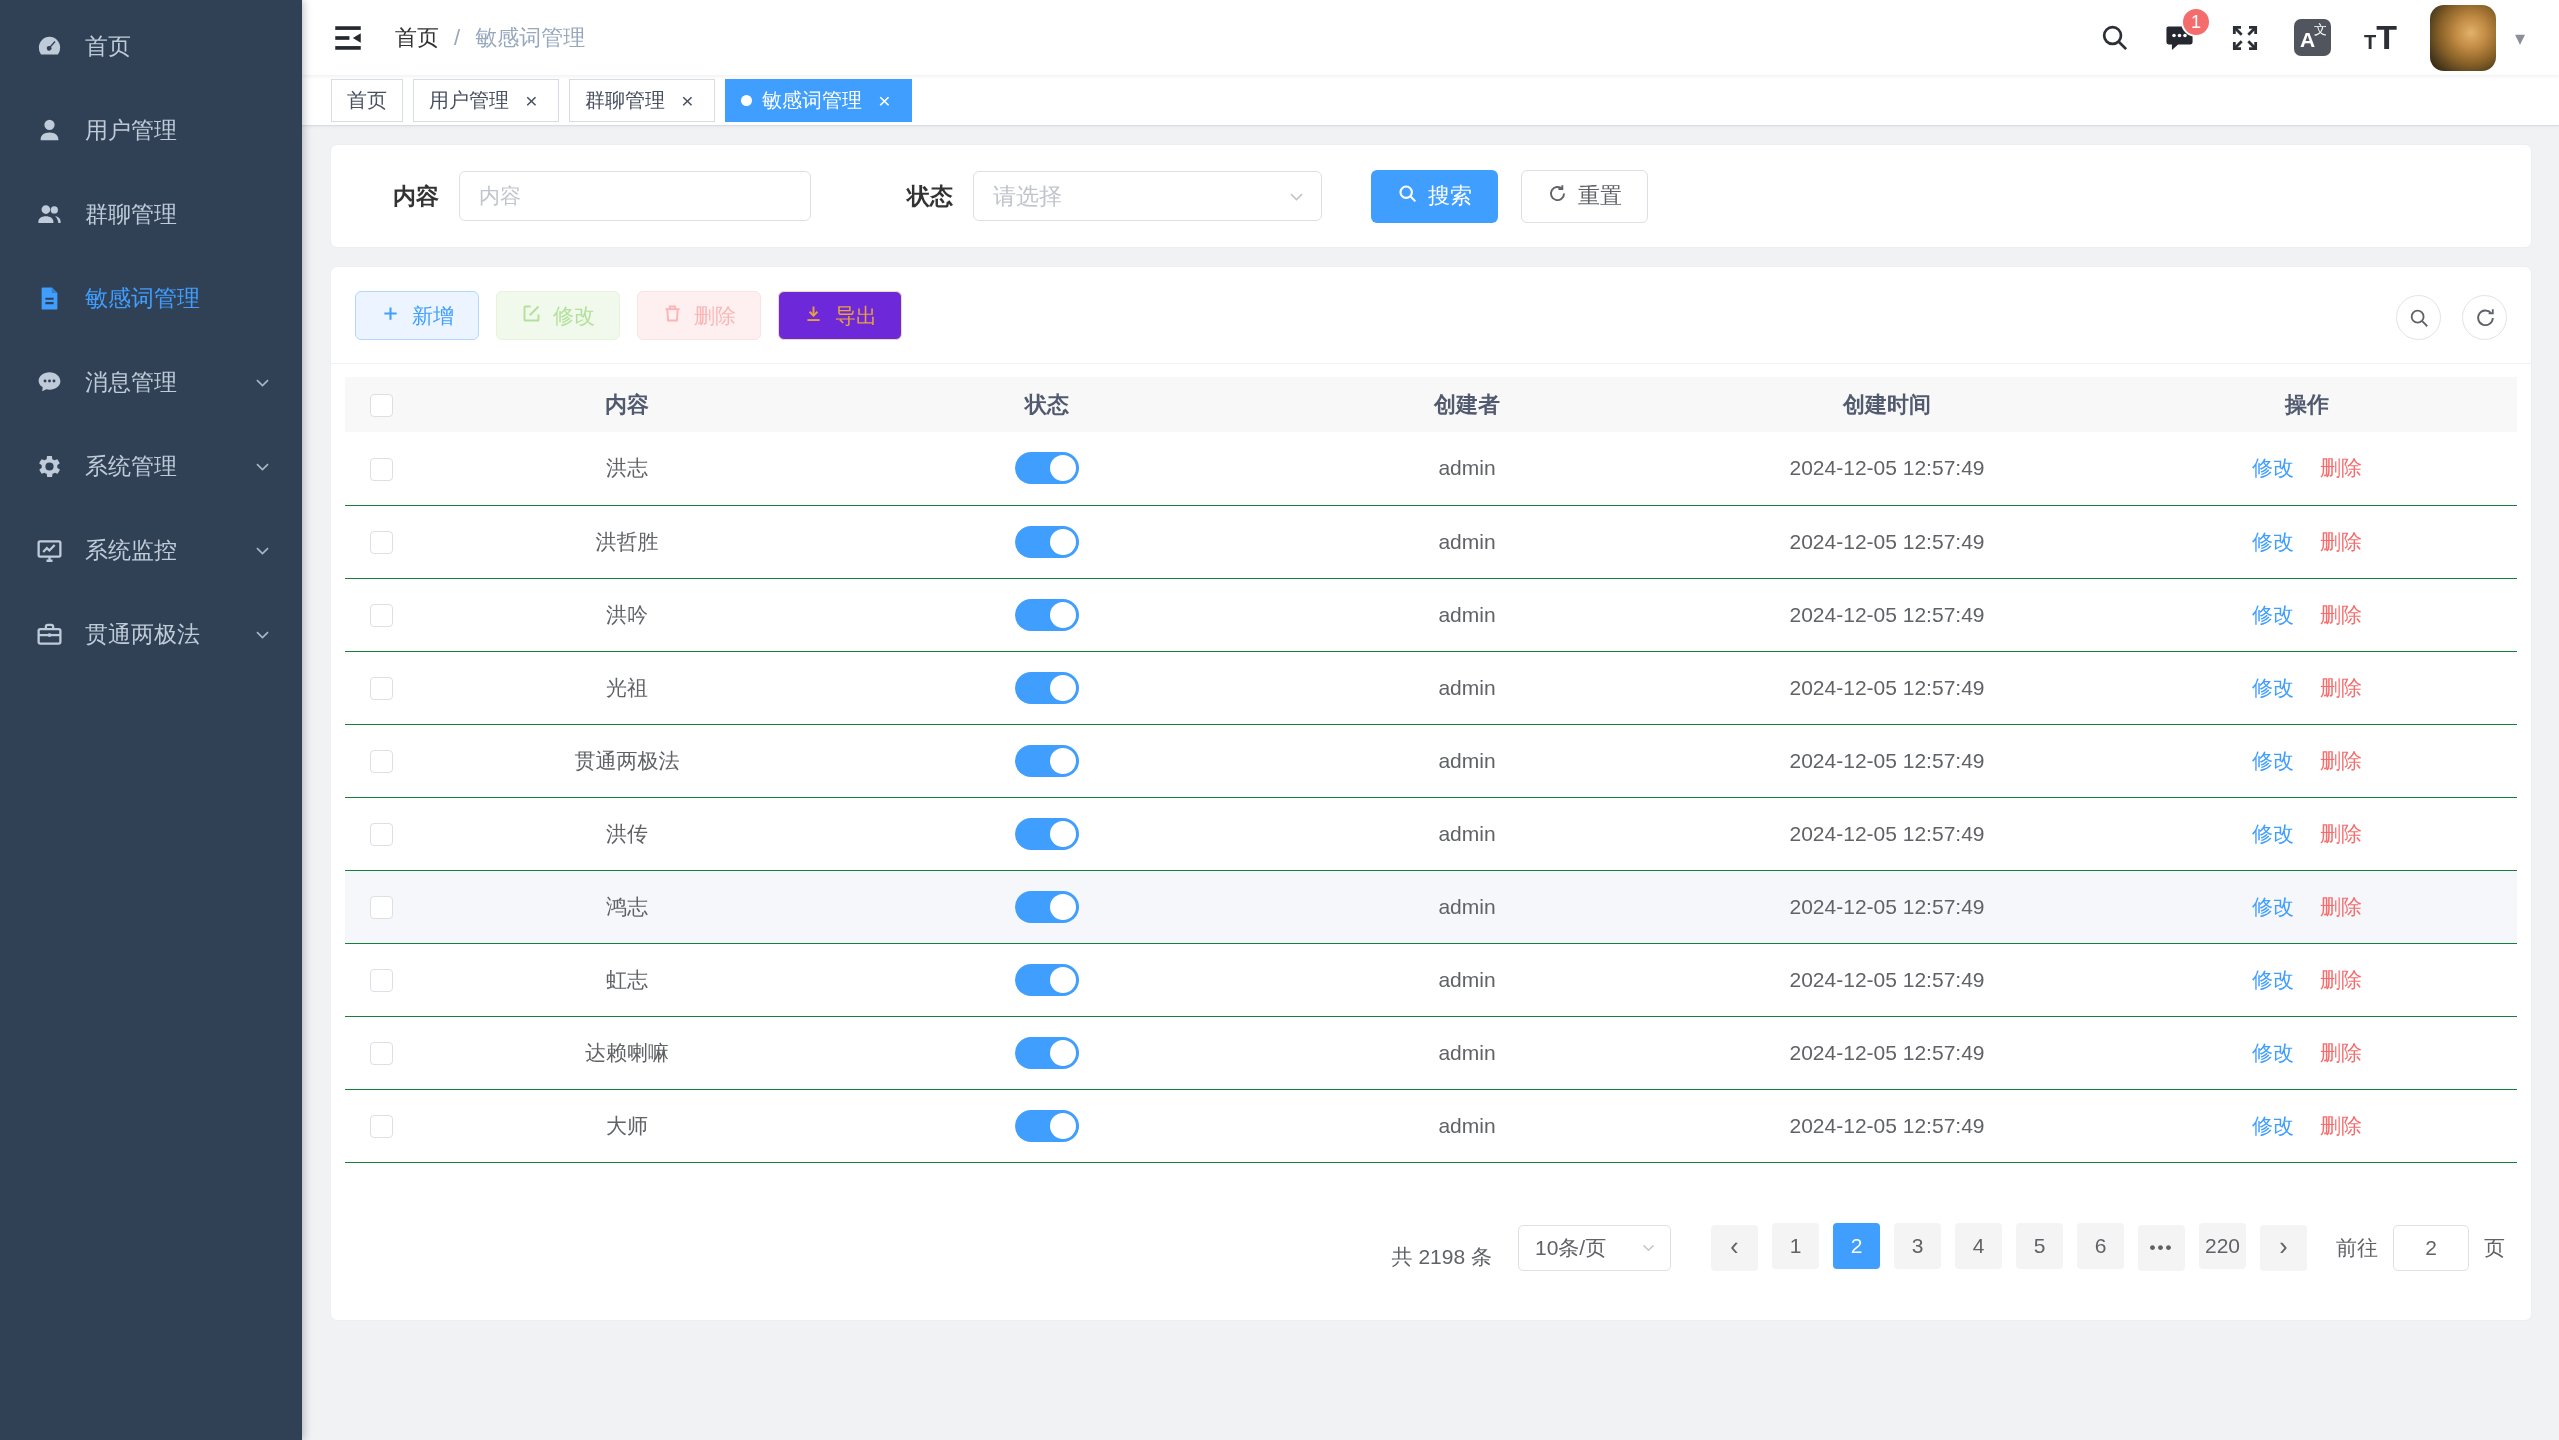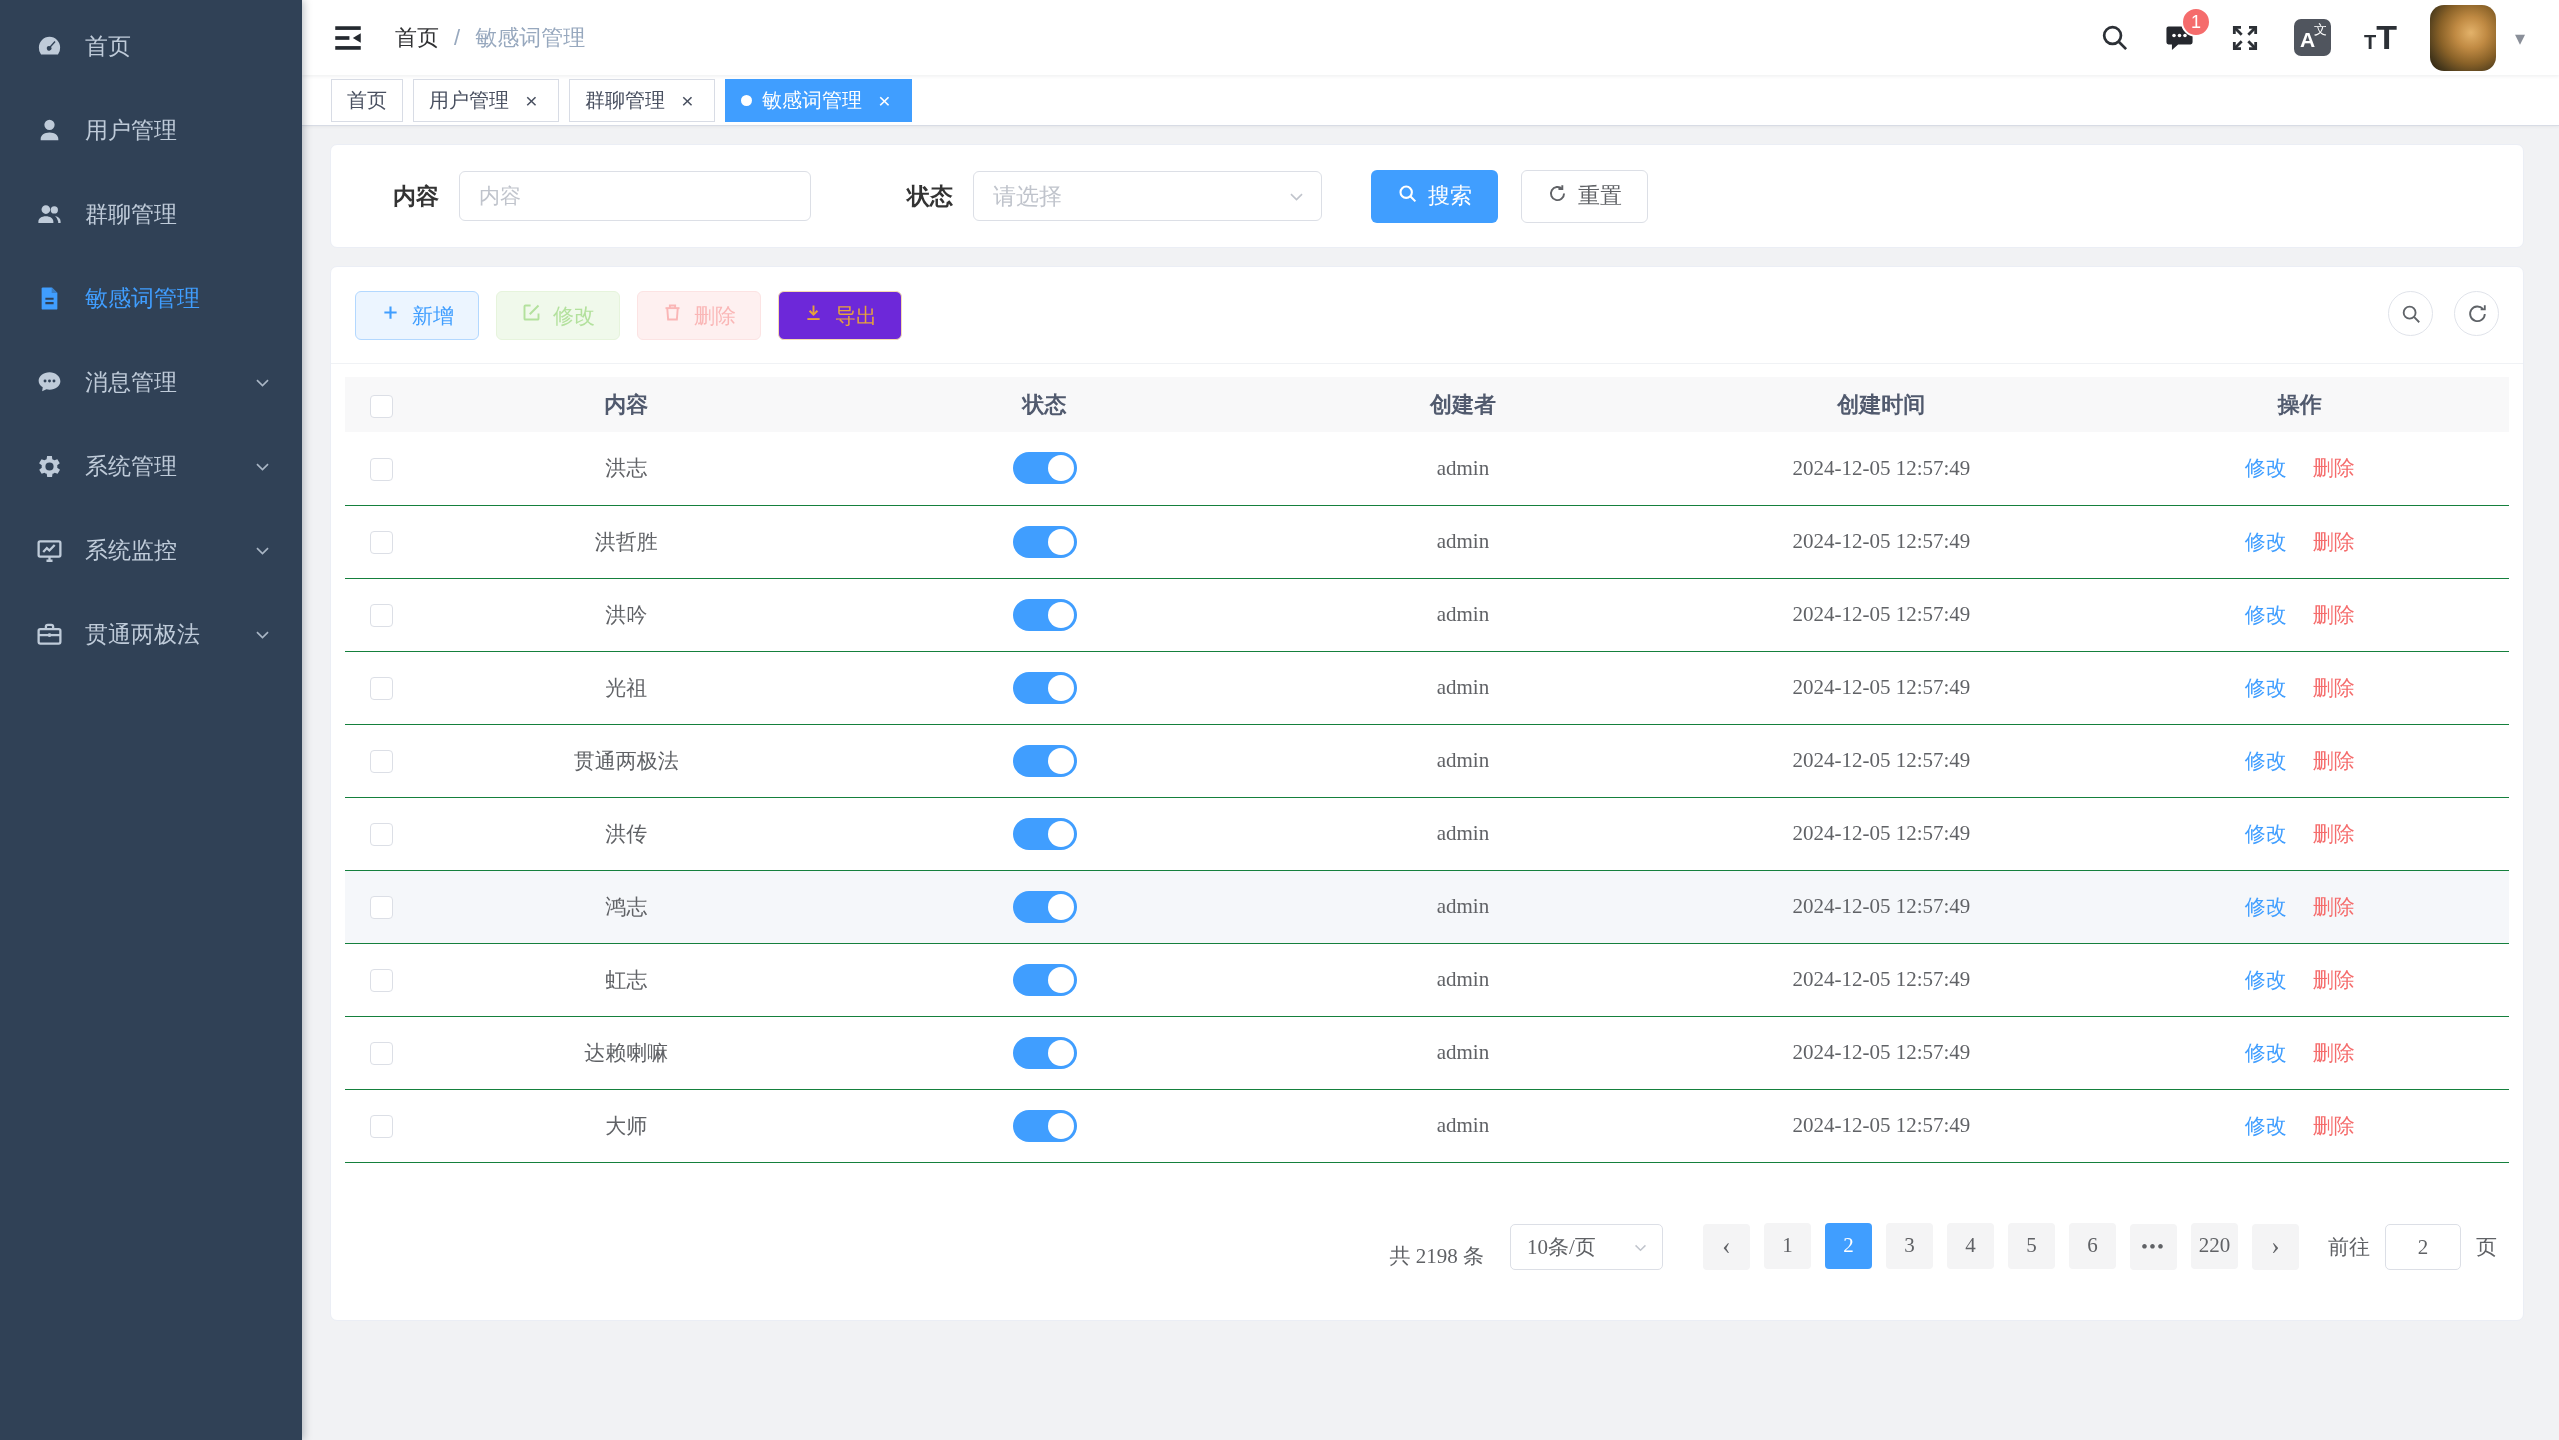--- a/index.html
+++ b/index.html
@@ -43,38 +43,38 @@
 
   
   .tabsbar { height:51px; background:#fff; border-bottom:1px solid #d8dce5; display:flex; align-items:center; padding:0 29px; gap:10px; box-shadow:0 1px 3px rgba(0,0,0,.05); position:relative; z-index:4; }
   .tab { height:43px; display:inline-flex; align-items:center; padding:0 15px; border:1px solid #d8dce5; background:#fff; color:#495060; font-size:20px; cursor:pointer; white-space:nowrap; }
   .tab .dot { width:11px; height:11px; border-radius:50%; background:#fff; margin-right:10px; display:none; }
   .tab.active { background:#409eff; border-color:#409eff; color:#fff; }
   .tab.active .dot { display:inline-block; }
   .tab .close { margin-left:11px; font-size:21px; line-height:1; width:23px; height:23px; display:inline-flex; align-items:center; justify-content:center; border-radius:50%; }
 
   
-  .content { flex:1; padding:18px 35px 0 28px; overflow:hidden;font-family:Liberation Serif, serif; }
+  .content { flex:1; padding:18px 27px 0 28px; overflow:hidden; }
   .card { background:#fff; border:1px solid #ebeef5; border-radius:7px; }
 
   .search-card { height:104px; display:flex; align-items:center; padding-left:62px; margin-bottom:18px; }
   .form-item { display:flex; align-items:center; }
   .form-item label { font-weight:700; color:#333; font-size:23px; margin-right:20px; white-space:nowrap; }
   .text-input { width:352px; height:50px; border:1px solid #dcdfe6; border-radius:6px; padding:0 19px; font-size:21px; color:#606266; outline:none; font-family:inherit; }
   .text-input::placeholder { color:#c0c4cc; }
   .gap1 { width:96px; }
   .select { width:349px; height:50px; border:1px solid #dcdfe6; border-radius:6px; display:flex; align-items:center; justify-content:space-between; padding:0 15px 0 19px; font-size:23px; color:#c0c4cc; cursor:pointer; background:#fff; }
   .select .sel-chev { color:#c0c4cc; display:flex; }
   .gap2 { width:49px; }
   .btn { height:53px; border-radius:6px; font-size:22px; display:inline-flex; align-items:center; gap:10px; padding:0 25px; cursor:pointer; border:1px solid transparent; font-family:inherit; }
   .btn-search { background:#409eff; color:#fff; margin-right:23px; }
   .btn-reset { background:#fff; border-color:#dcdfe6; color:#606266; }
 
   .table-card { min-height:1055px; }
-  .toolbar { display:flex; align-items:flex-start; padding:24px 24px 23px; border-bottom:1px solid #f0f2f5; }
+  .toolbar { display:flex; align-items:flex-end; padding:24px 24px 23px; border-bottom:1px solid #f0f2f5; }
   .tbtn { height:49px; border-radius:6px; padding:0 24px; font-size:21px; display:inline-flex; align-items:center; gap:11px; margin-right:17px; cursor:pointer; font-family:inherit; border:1px solid transparent; }
   .tbtn svg { width:21px; height:21px; }
   .tbtn-add { background:#ecf5ff; border-color:#b3d8ff; color:#409eff; }
   .tbtn-edit { background:#f0f9eb; border-color:#e6f4dc; color:#b3e19d; cursor:not-allowed; }
   .tbtn-del { background:#fef0f0; border-color:#fce3e3; color:#fab6b6; cursor:not-allowed; }
   .tbtn-exp { background:#6d28d9; border-color:#f5dab1; color:#e6a23c; }
   .tool-right { margin-left:auto; display:flex; gap:21px; }
   .circle-btn { width:45px; height:45px; border-radius:50%; border:1px solid #e0e3ea; background:#fff; display:flex; align-items:center; justify-content:center; color:#5f6368; cursor:pointer; }
 
   .table-wrap { padding:0 14px; margin-top:13px; }

